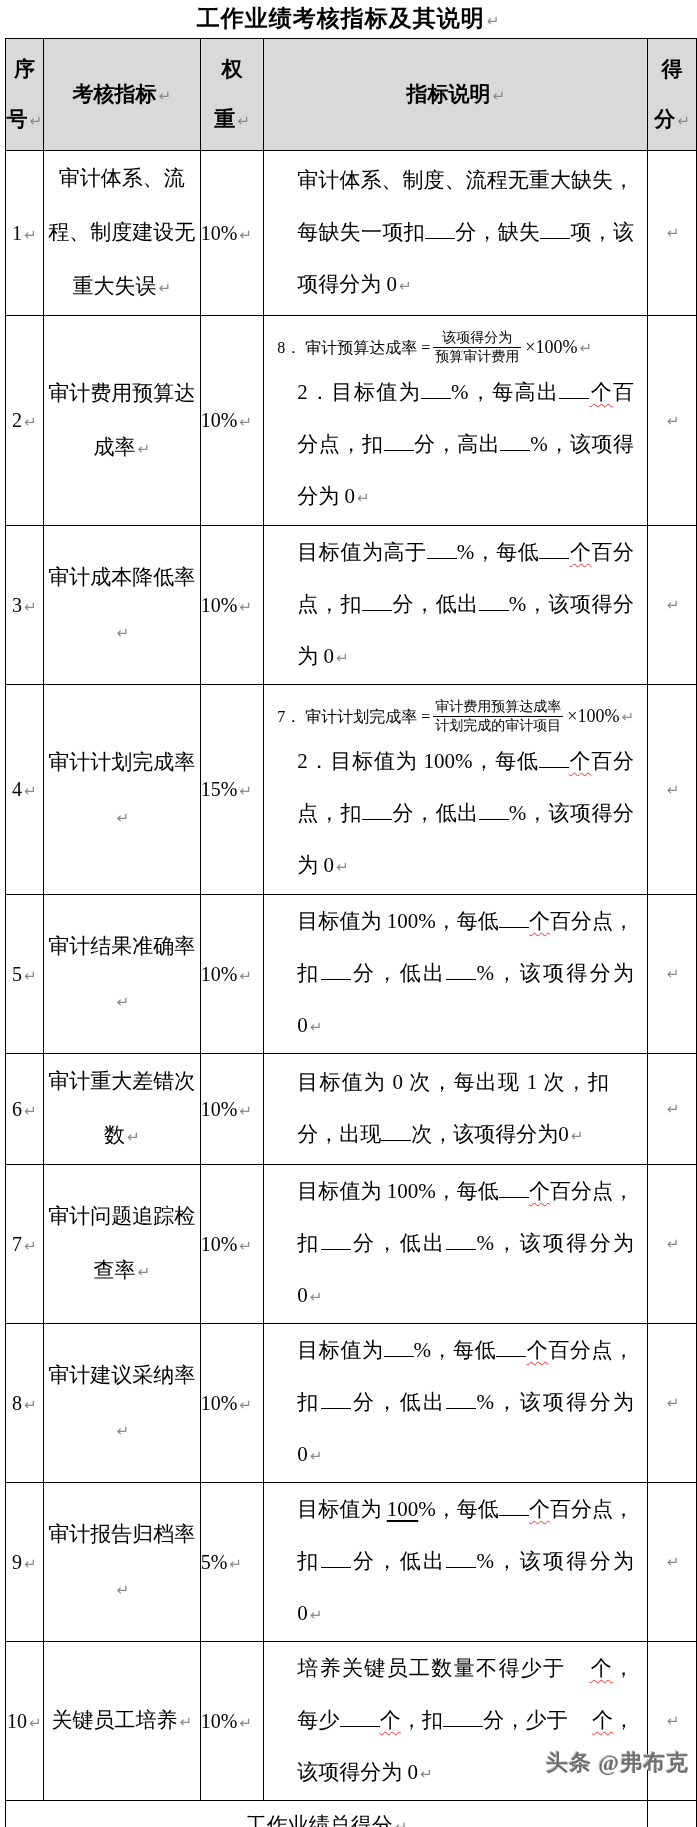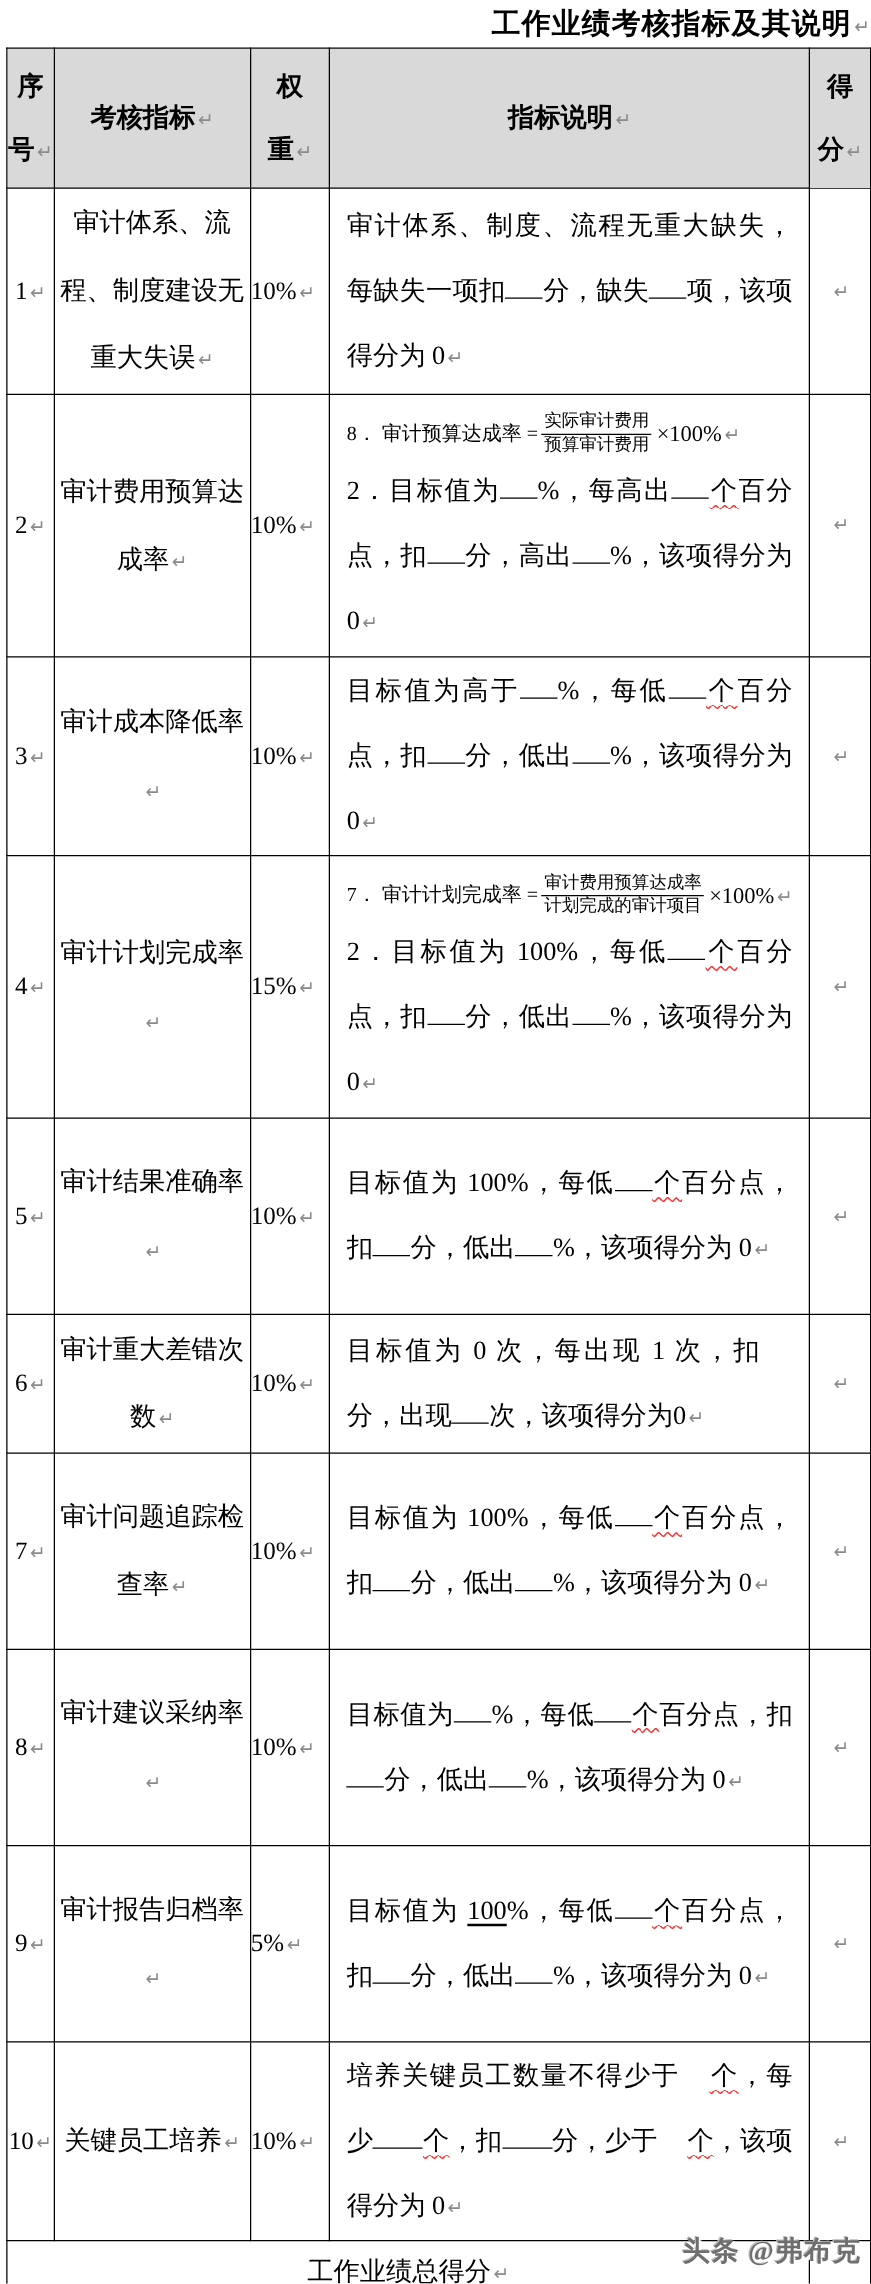--- a/index.html
+++ b/index.html
@@ -1,46 +1,46 @@
 <!DOCTYPE html>
 <html><head>
 <meta charset="utf-8">
 <style>
   html,body{margin:0;padding:0;background:#ffffff;}
   .page{position:relative;width:697px;height:1827px;background:#ffffff;overflow:hidden;
         font-family:"Liberation Serif","DejaVu Serif",serif;color:#000;}
-  .title{position:absolute;top:3px;left:0;width:100%;text-align:right;
+  .title{position:absolute;top:3px;left:0;width:100%;text-align:center;
          font-size:23px;font-weight:bold;letter-spacing:1px;}
   table.doc{position:absolute;top:38px;left:5px;border-collapse:collapse;table-layout:fixed;}
   th,td{border:1.5px solid #000;padding:0;box-sizing:border-box;vertical-align:middle;overflow:hidden;}
   th{background:#d9d9d9;font-size:21px;font-weight:bold;line-height:50px;text-align:center;}
   td.c-no{text-align:center;font-size:20px;}
   td.c-ind{text-align:center;font-size:21px;line-height:54px;padding:0 0;}
   td.c-w{text-align:left;font-size:20px;}
   td.c-desc{font-size:21px;line-height:52px;padding:0 13px;}
-  td.c-desc .line{text-align:justify;text-align-last:left;}
+  td.c-desc .line{text-align:justify;text-align-last:left;margin-left:20px;}
   td.c-score{text-align:center;position:relative;overflow:visible;}
   td.c-foot{text-align:center;font-size:21px;}
   .mk{color:#8a8a8a;font-family:"DejaVu Sans",sans-serif;font-size:15px;font-weight:normal;
       margin-left:2px;vertical-align:baseline;}
   .bl{display:inline-block;width:30px;height:2px;border-bottom:1.5px solid #000;
       vertical-align:baseline;}
   .gap{display:inline-block;width:24px;}
   .wv{text-decoration:underline wavy #ff2a2a;text-decoration-thickness:1px;
       text-underline-offset:4px;text-decoration-skip-ink:none;}
   .un{text-decoration:underline solid #000;text-decoration-thickness:1.5px;
       text-underline-offset:4px;}
   .f-line{display:flex;align-items:center;line-height:1.2;margin:12px 0 0 0;white-space:nowrap;}
   .f-pre{font-size:16px;}
   .frac{display:inline-flex;flex-direction:column;text-align:center;font-size:14px;
         line-height:1.3;margin:0 3px;}
   .frac .num{border-bottom:1.5px solid #000;padding:0 2px;}
   .frac .den{padding:0 2px;}
   .f-post{font-size:18px;margin-left:1px;}
-  .watermark{position:absolute;right:8px;top:1786px;font-size:22px;font-weight:bold;
+  .watermark{position:absolute;right:8px;top:1748px;font-size:22px;font-weight:bold;
              color:#6f6f6f;letter-spacing:1px;
              text-shadow:1px 1px 0 #ffffff,2px 2px 1px rgba(255,255,255,.9),-1px -1px 0 #bdbdbd;}
 </style>
 </head>
 <body>
 
 <div class="page">
   <div class="title">
     <span>工作业绩考核指标及其说明</span><span class="mk">↵</span>
   </div>
@@ -86,21 +86,21 @@
           <td class="c-score"><span class="mk">↵</span></td>
         </tr>
         <tr style="height: 210px;">
           <td class="c-no">2<span class="mk">↵</span></td>
           <td class="c-ind">审计费用预算达成率<span class="mk">↵</span></td>
           <td class="c-w">10%<span class="mk">↵</span></td>
           <td class="c-desc">
             <div class="f-line">
               <span class="f-pre">8． 审计预算达成率 =</span>
               <span class="frac">
-                <span class="num">实际审计费用</span>
+                <span class="num">该项得分为</span>
                 <span class="den">预算审计费用</span>
               </span>
               <span class="f-post">×100%</span>
               <span class="mk">↵</span>
             </div>
             <div class="line">2．目标值为<span class="bl"></span>%，每高出<span class="bl"></span><span class="wv">个</span>百分点，扣<span class="bl"></span>分，高出<span class="bl"></span>%，该项得分为 0<span class="mk">↵</span></div>
           </td>
           <td class="c-score"><span class="mk">↵</span></td>
         </tr>
         <tr style="height: 155px;">

